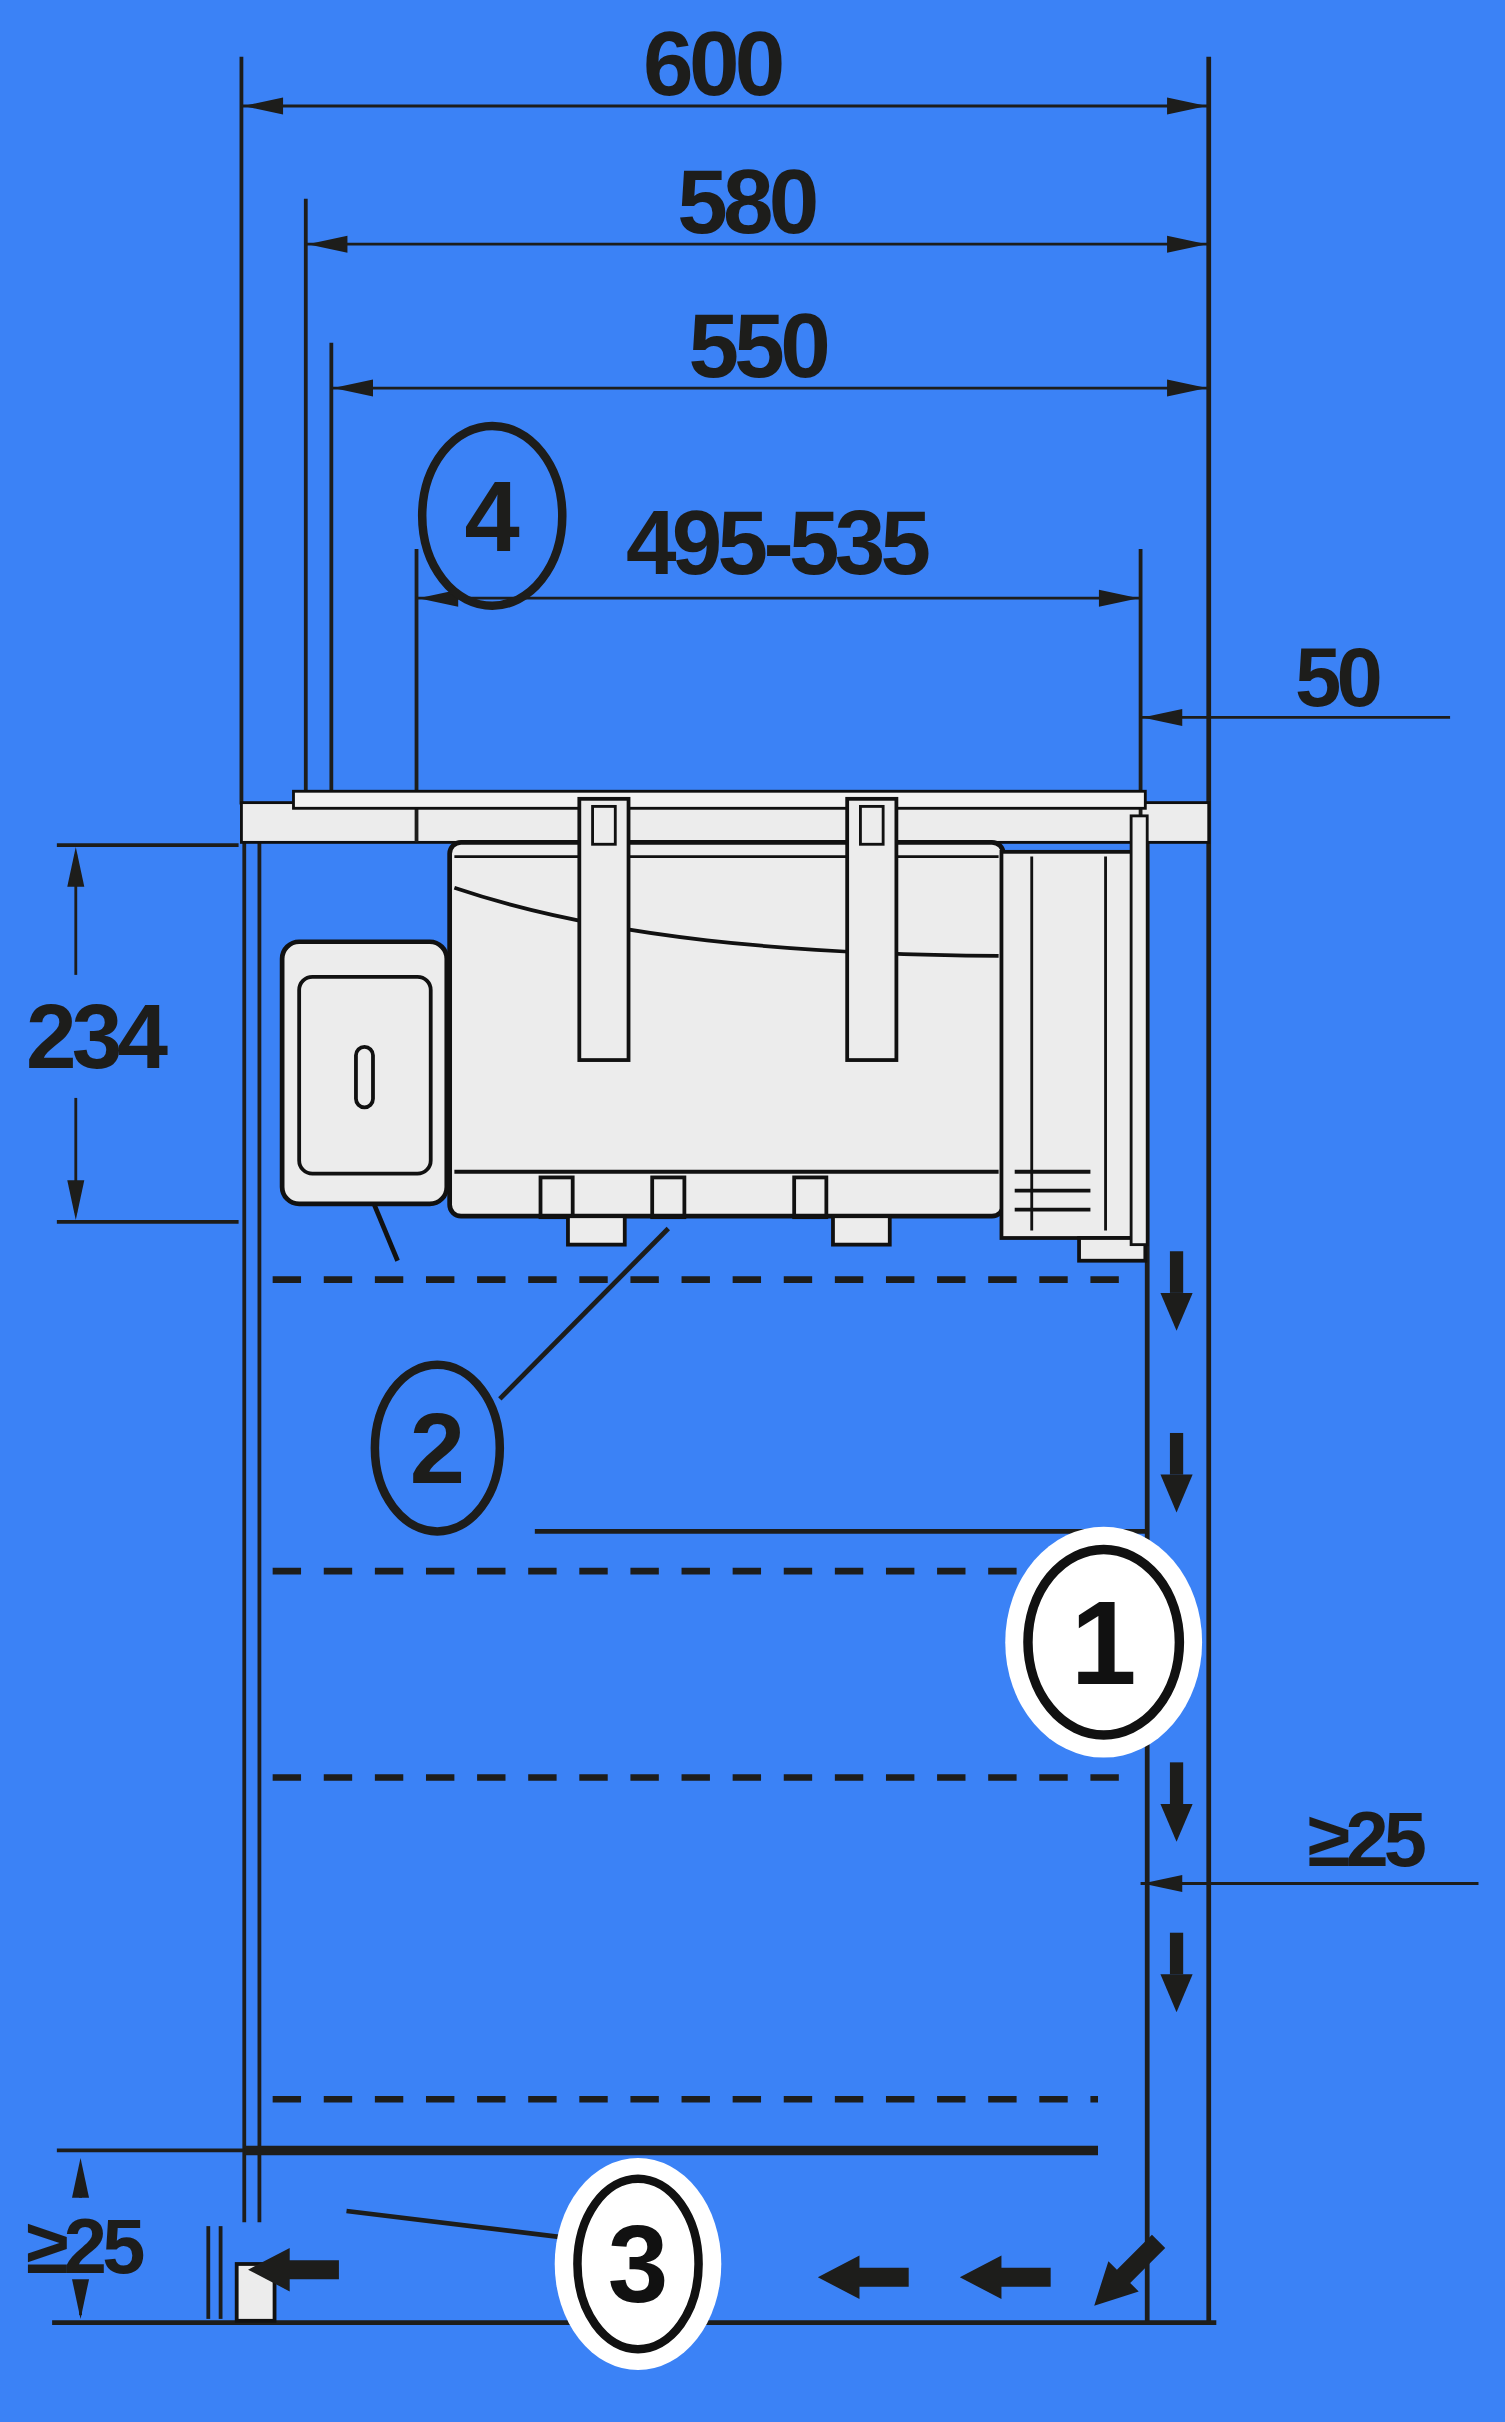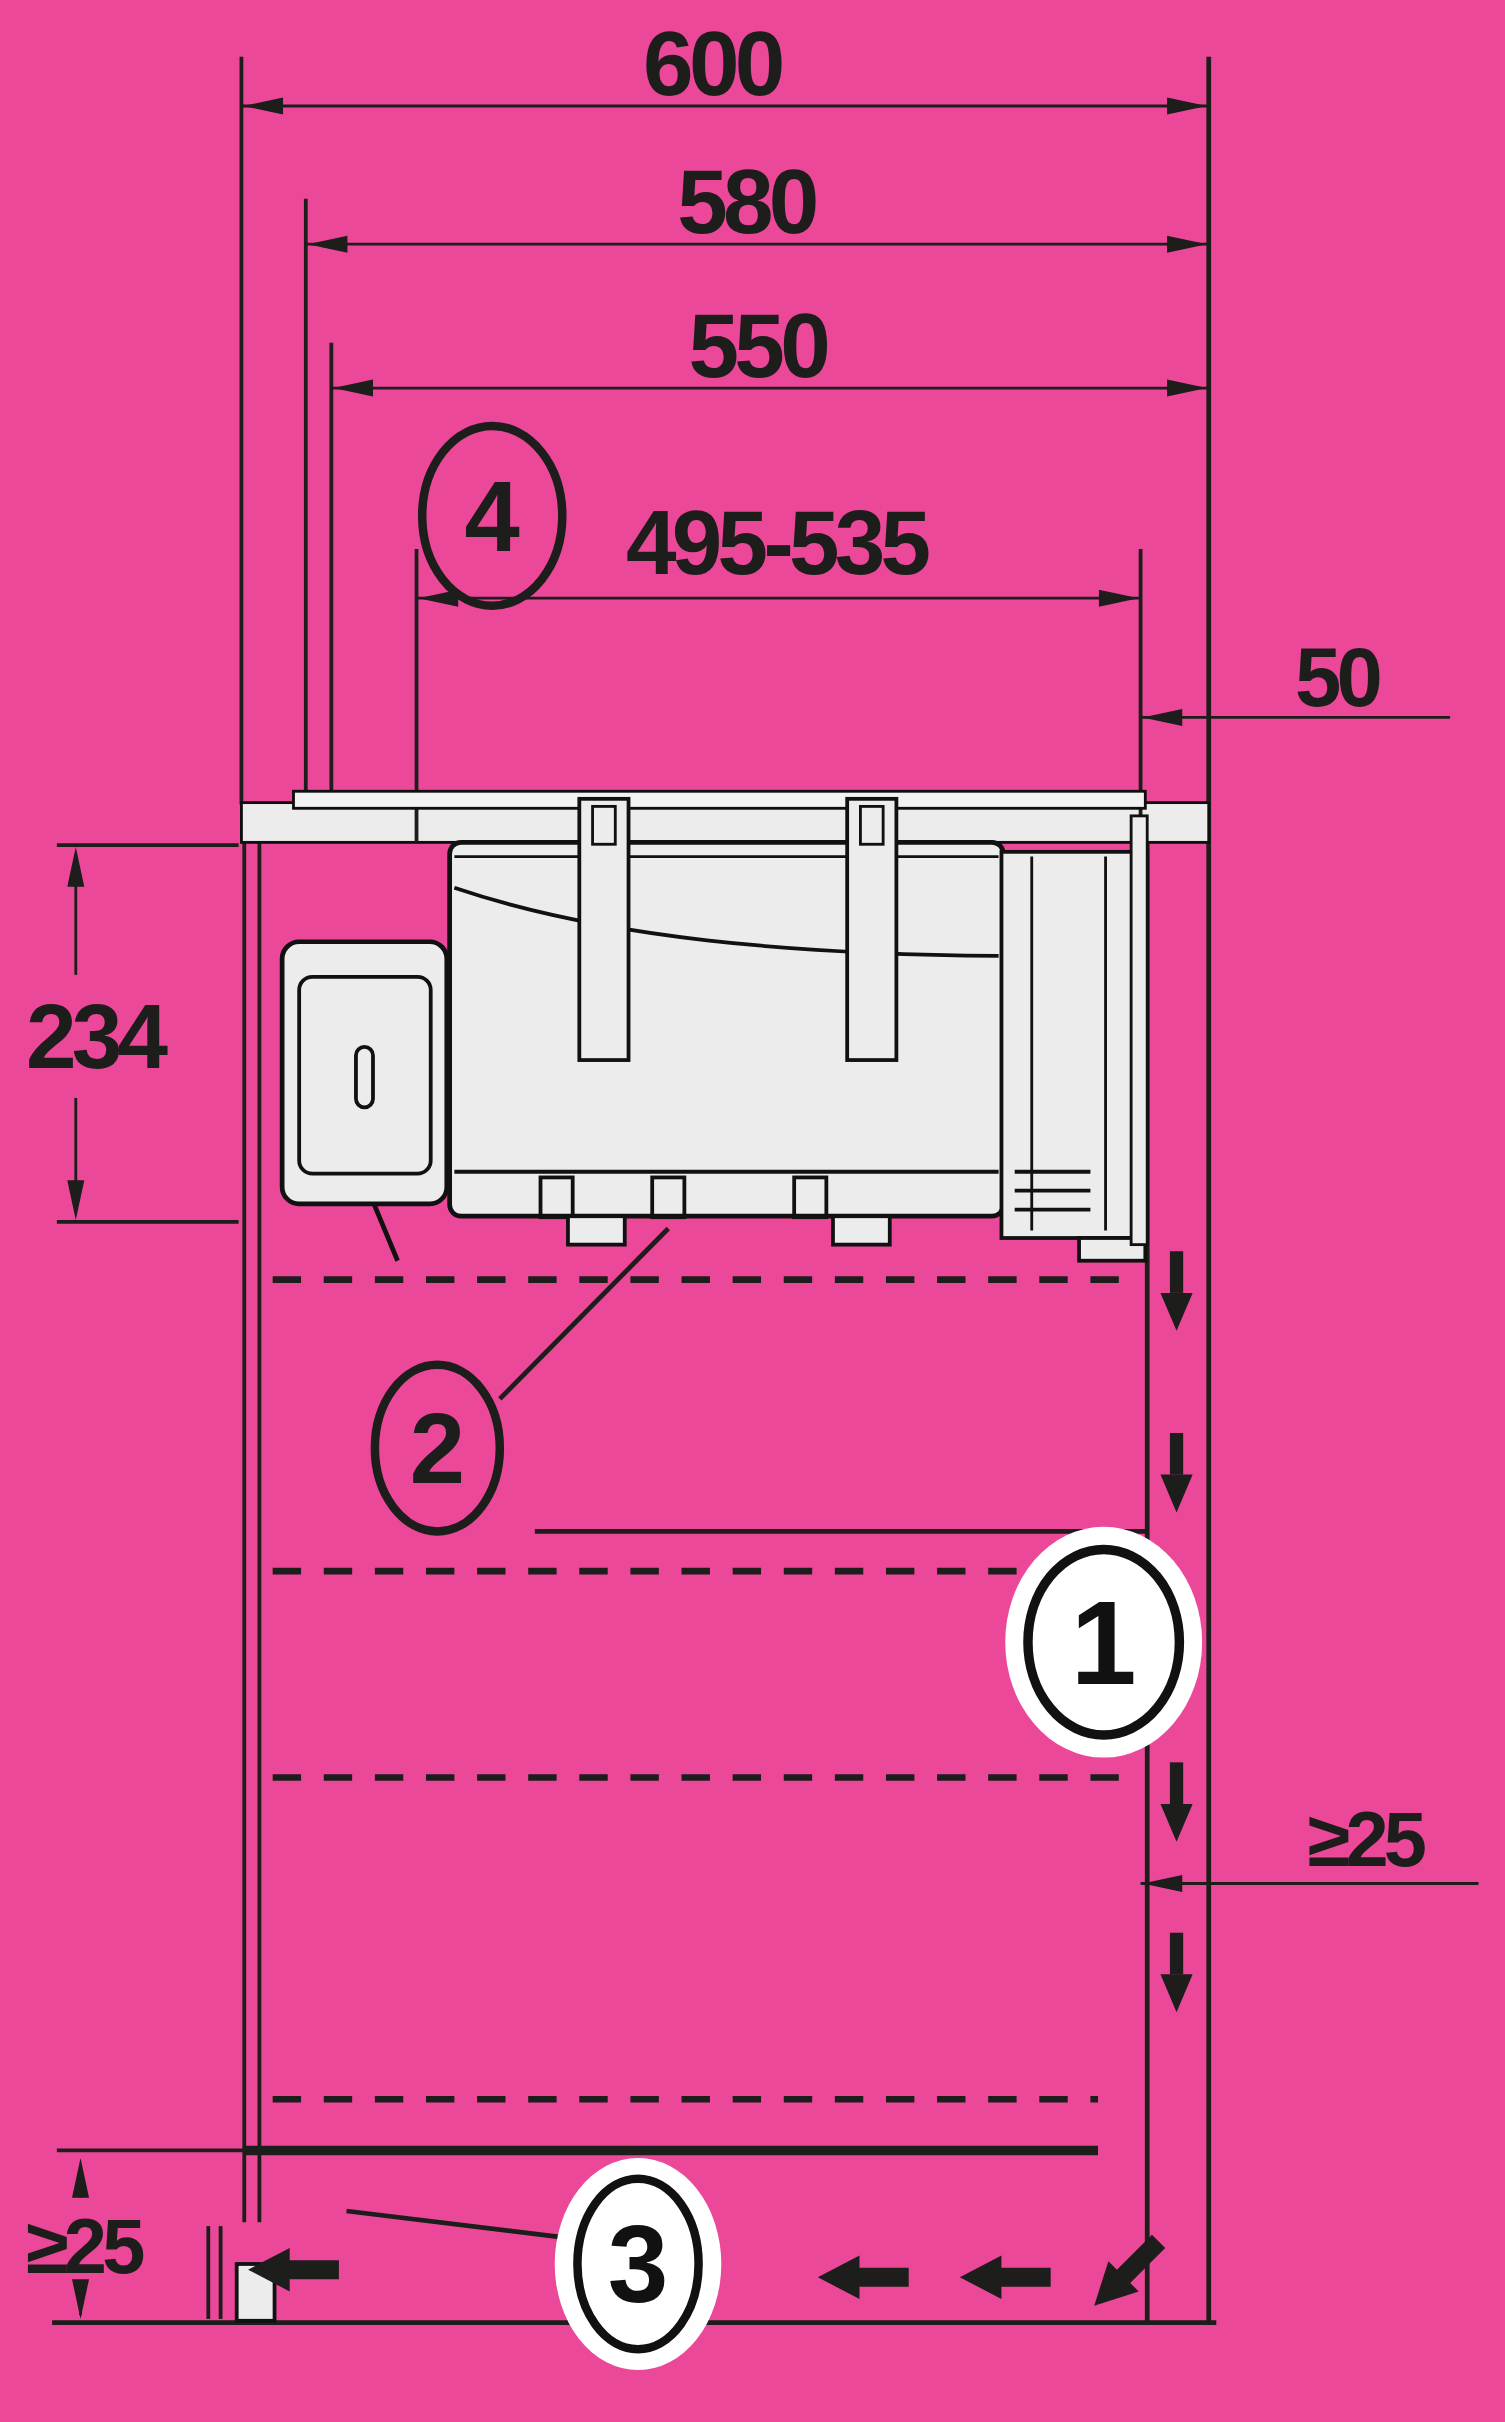--- a/index.html
+++ b/index.html
@@ -1,16 +1,16 @@
 <!DOCTYPE html>
 <html style="font-size:15px"><head>
 <meta charset="utf-8">
 <style>
   html,body{margin:0;padding:0;background:#000;}
-  #stage{position:relative;width:1506px;height:2423px;background:#ec4899;overflow:hidden;}
+  #stage{position:relative;width:1506px;height:2423px;background:#3b82f6;overflow:hidden;}
   svg{position:absolute;inset:0;}
   .dimtxt{font-family:"Liberation Sans",sans-serif;font-weight:700;fill:#1d1d1b;letter-spacing:-5px;}
   .callnum{font-family:"Liberation Sans",sans-serif;font-weight:700;fill:#111;letter-spacing:0;}
   .callnum-dark{font-family:"Liberation Sans",sans-serif;font-weight:700;fill:#1d1d1b;letter-spacing:0;}
   .ln{stroke:#1d1d1b;fill:none;}
   .dash{stroke:#1d1d1b;stroke-width:7;stroke-dasharray:30 24;fill:none;}
   .arr{fill:#1d1d1b;stroke:none;}
   .app{fill:#ececec;stroke:#111;}
   .appln{stroke:#111;fill:none;}
 </style>

